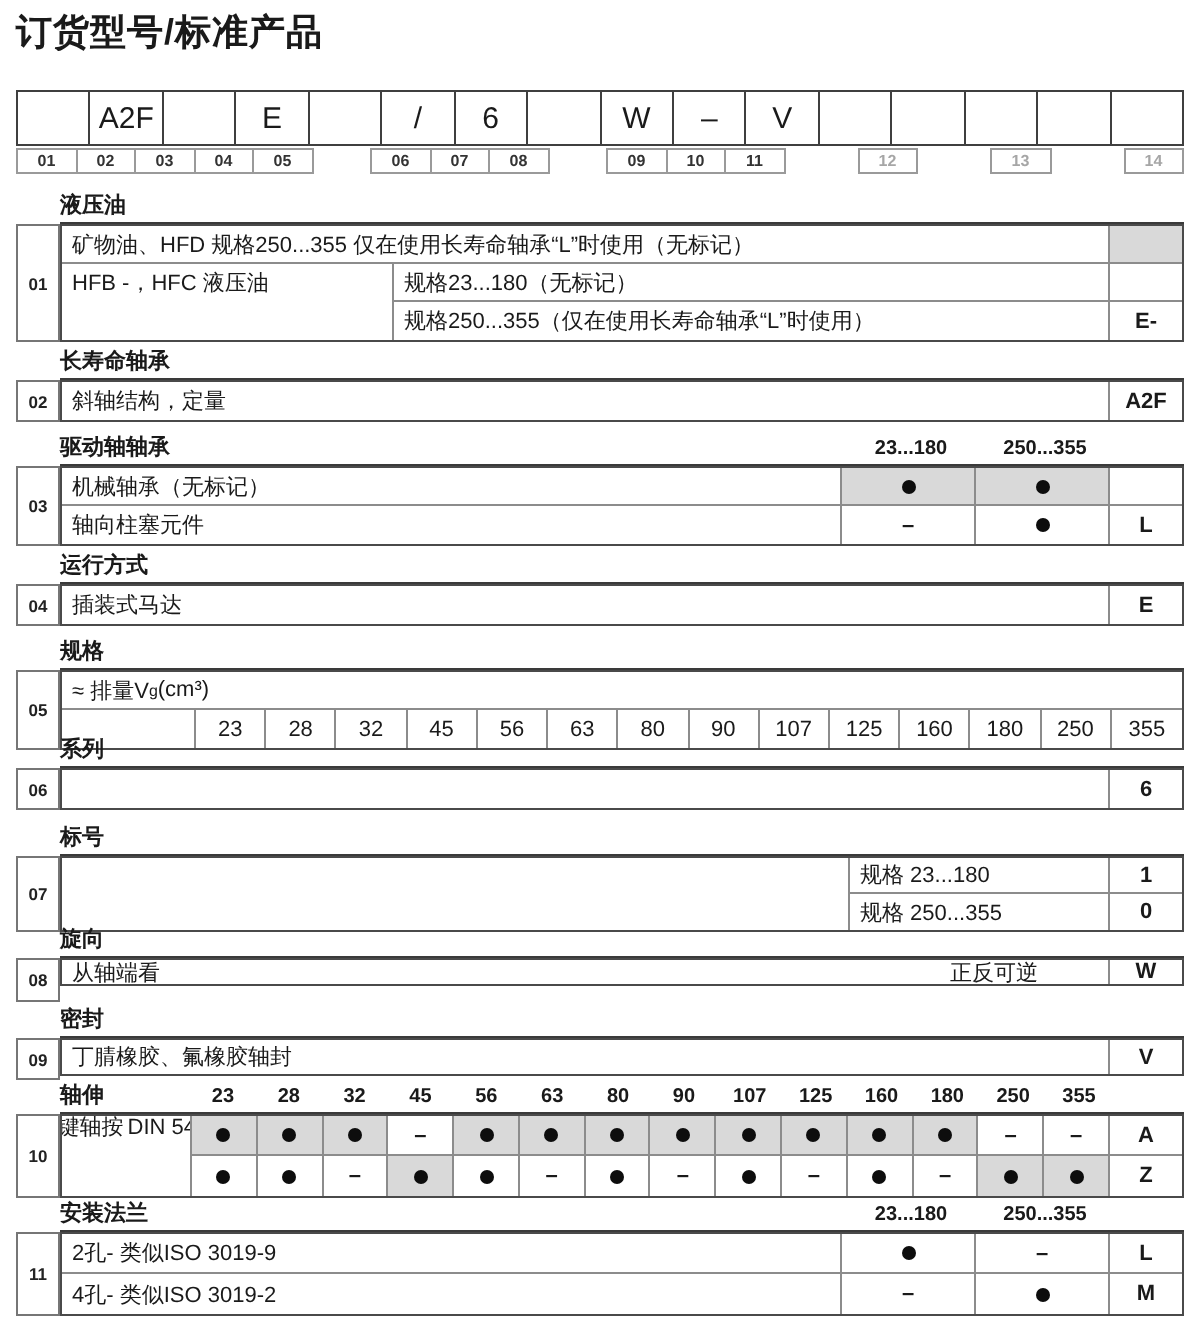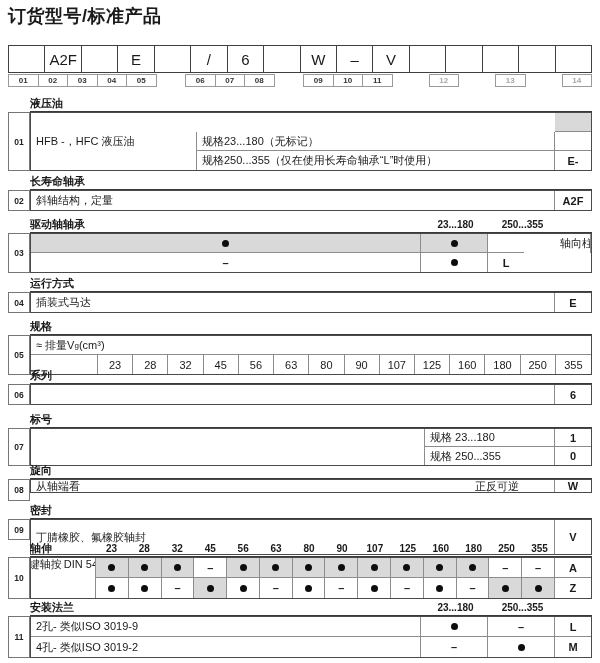--- a/index.html
+++ b/index.html
@@ -82,20 +82,21 @@
     <div class="ocnum">10</div>
     <div class="ocnum">11</div>
     <div class="ocnum dim">12</div>
     <div class="ocnum dim">13</div>
     <div class="ocnum dim">14</div>
   </div>
 
 <div class="secnum" style="top:112px;height:59px">01</div>
 <div class="seclabel" style="top:97px">液压油</div>
 <div class="tbl grid" style="top:112px;height:59px;grid-template-columns:166px 1fr 36px;grid-template-rows:1fr 1fr 1fr">
+  <div class="g" style="grid-row:1;grid-column:1/3">矿物油、HFD 规格250...355 仅在使用长寿命轴承“L”时使用（无标记）</div>
   <div class="g code shaded nbr" style="grid-row:1;grid-column:3"></div>
   <div class="g nbb" style="grid-row:2/4;grid-column:1;align-items:flex-start;padding-top:2px">HFB -，HFC 液压油</div>
   <div class="g" style="grid-row:2;grid-column:2">规格23...180（无标记）</div>
   <div class="g code nbr" style="grid-row:2;grid-column:3"></div>
   <div class="g nbb" style="grid-row:3;grid-column:2">规格250...355（仅在使用长寿命轴承“L”时使用）</div>
   <div class="g code nbr nbb" style="grid-row:3;grid-column:3">E-</div>
 </div>
 
 <div class="secnum" style="top:190px;height:21px">02</div>
 <div class="seclabel" style="top:175px">长寿命轴承</div>
@@ -104,20 +105,21 @@
   <div class="g code nbr nbb">A2F</div>
 </div>
 
 <div class="secnum" style="top:233px;height:40px">03</div>
 <div class="seclabel" style="top:218px">
   <span>驱动轴轴承</span>
   <span class="colhdr" style="left:392px;width:67px">23...180</span>
   <span class="colhdr" style="left:459px;width:67px">250...355</span>
 </div>
 <div class="tbl grid" style="top:233px;height:40px;grid-template-columns:1fr 67px 67px 36px;grid-template-rows:1fr 1fr">
+  <div class="g">机械轴承（无标记）</div>
   <div class="g center shaded">
       <span class="dot"></span>
     </div>
   <div class="g center shaded">
       <span class="dot"></span>
     </div>
   <div class="g code nbr"></div>
   <div class="g nbb">轴向柱塞元件</div>
   <div class="g center nbb dash">–</div>
   <div class="g center nbb">
@@ -180,21 +182,21 @@
 <div class="tbl frow" style="top:479px;height:14px">
   <div class="g flex1 nbb">
     <span>从轴端看</span>
     <span style="margin-left:auto;margin-right:30px">正反可逆</span>
   </div>
   <div class="g code nbr nbb">W</div>
 </div>
 
 <div class="secnum" style="top:519px;height:21px">09</div>
 <div class="seclabel" style="top:504px">密封</div>
-<div class="tbl frow" style="top:519px;height:36px">
+<div class="tbl frow" style="top:519px;height:19px">
   <div class="g flex1 nbb">丁腈橡胶、氟橡胶轴封</div>
   <div class="g code nbr nbb">V</div>
 </div>
 
 <div class="secnum" style="top:557px;height:42px">10</div>
 <div class="seclabel" style="top:542px" id="shaft-label">
   <span>轴伸</span>
 <span class="colhdr" style="left: 65px; width: 32.9286px;">23</span><span class="colhdr" style="left: 97.9286px; width: 32.9286px;">28</span><span class="colhdr" style="left: 130.857px; width: 32.9286px;">32</span><span class="colhdr" style="left: 163.786px; width: 32.9286px;">45</span><span class="colhdr" style="left: 196.714px; width: 32.9286px;">56</span><span class="colhdr" style="left: 229.643px; width: 32.9286px;">63</span><span class="colhdr" style="left: 262.571px; width: 32.9286px;">80</span><span class="colhdr" style="left: 295.5px; width: 32.9286px;">90</span><span class="colhdr" style="left: 328.429px; width: 32.9286px;">107</span><span class="colhdr" style="left: 361.357px; width: 32.9286px;">125</span><span class="colhdr" style="left: 394.286px; width: 32.9286px;">160</span><span class="colhdr" style="left: 427.214px; width: 32.9286px;">180</span><span class="colhdr" style="left: 460.143px; width: 32.9286px;">250</span><span class="colhdr" style="left: 493.071px; width: 32.9286px;">355</span></div>
 <div class="tbl grid" id="shaft-grid" style="top:557px;height:42px;grid-template-columns:65px repeat(14,1fr) 36px;grid-template-rows:1fr 1fr">
   <div class="g nbb" style="grid-row:1/3;grid-column:1;flex-direction:row;align-items:flex-start;justify-content:center">

